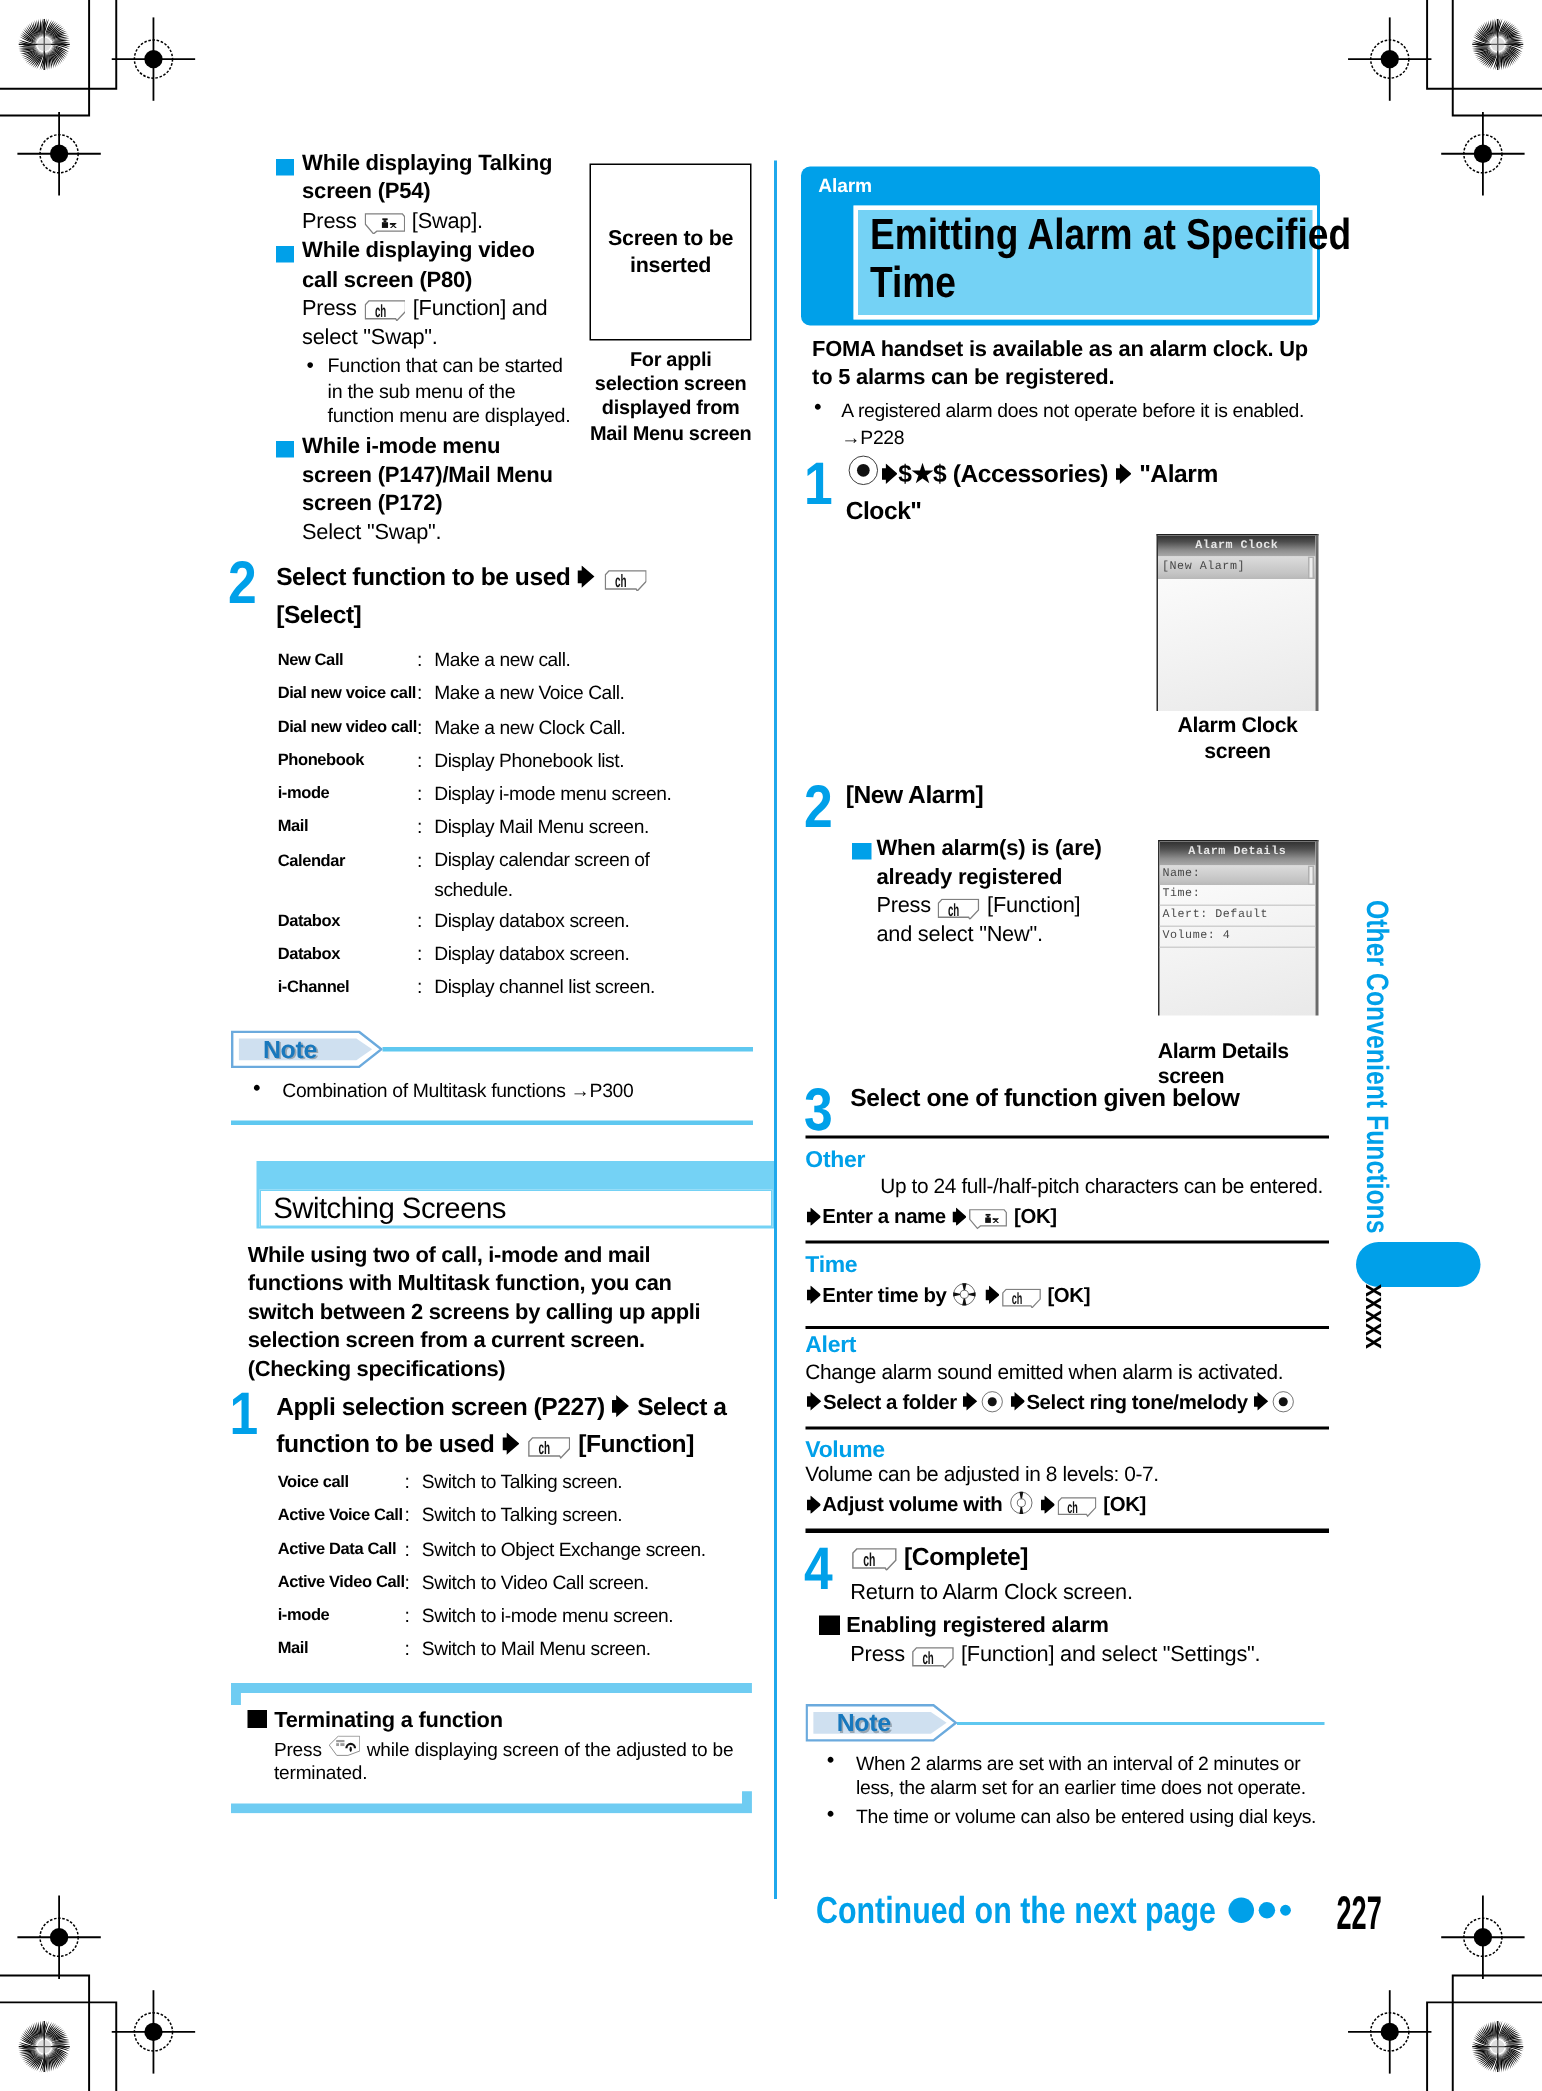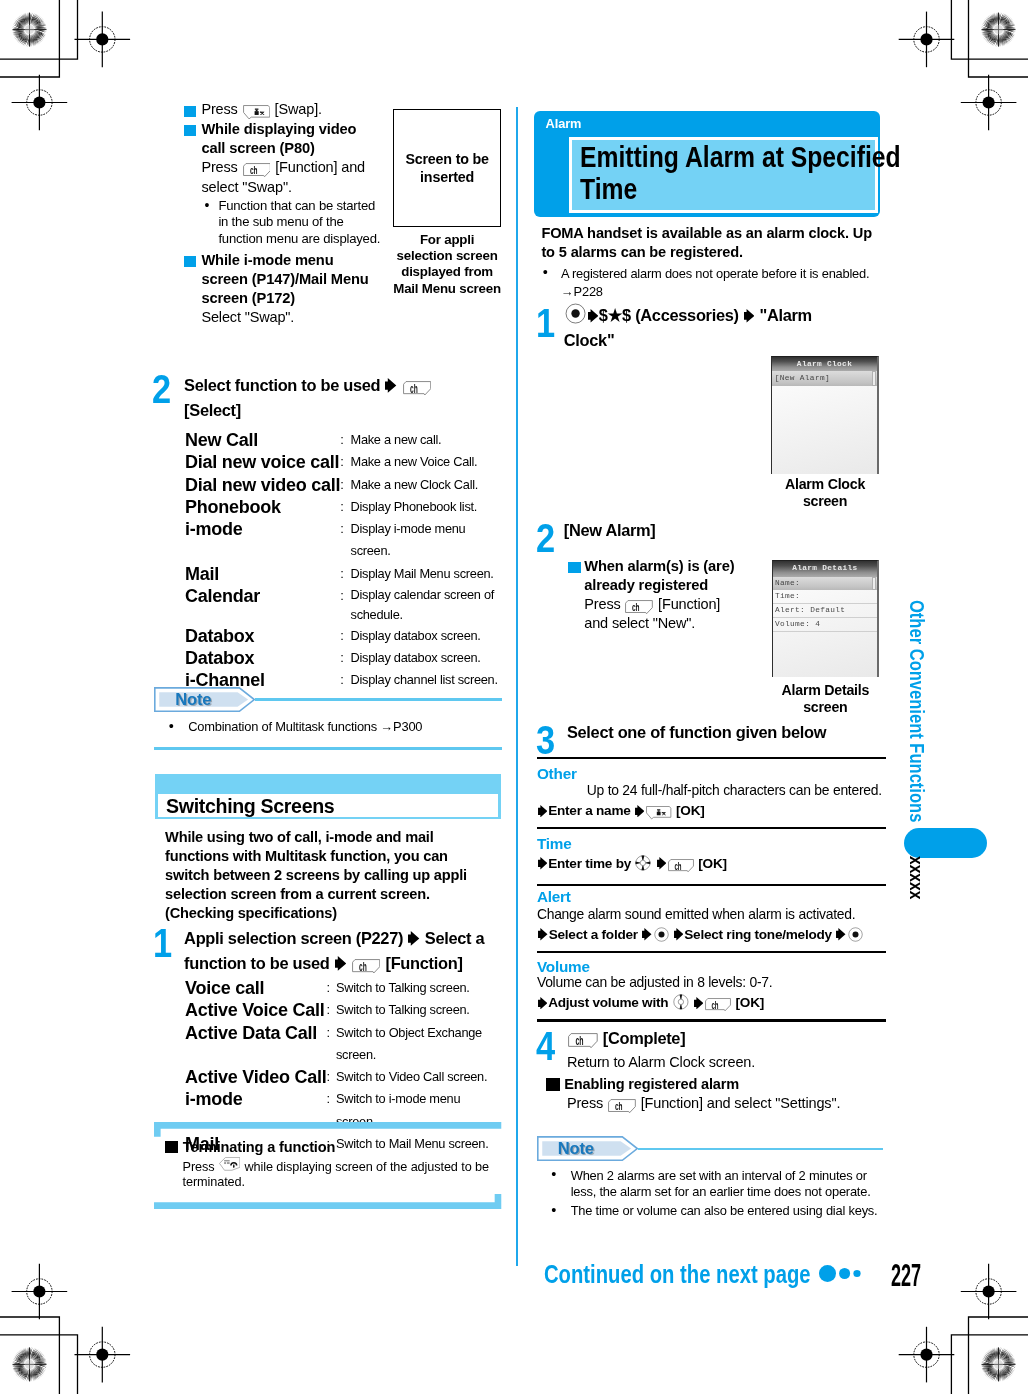--- a/index.html
+++ b/index.html
@@ -79,21 +79,21 @@
   .subbul{position:relative;padding-left:17px;width:166px;font-size:13.1px;line-height:16.5px;letter-spacing:-0.2px;margin-top:1.2px;margin-bottom:3.4px;}
   .subbul:before{content:"\2022";position:absolute;left:3px;top:-1px;font-size:14px;}
 
   .stepnum{position:absolute;font-family:"Liberation Sans",sans-serif;font-weight:bold;
            color:#00A0E9;font-size:40px;line-height:40px;letter-spacing:0;
            transform:scaleX(0.86) scaleY(1.0);transform-origin:left top;}
   .stephead{font-weight:bold;font-size:16.4px;line-height:25.4px;letter-spacing:-0.3px;}
 
   table.deftab{border-collapse:collapse;border-spacing:0;}
   table.deftab td{vertical-align:top;padding:0;}
-  td.dt-term{font-weight:bold;font-size:18px;line-height:22.25px;letter-spacing:-0.26px;white-space:nowrap;}
+  td.dt-term{font-weight:bold;font-size:11px;line-height:22.25px;letter-spacing:-0.26px;white-space:nowrap;}
   td.dt-colon{font-size:12.9px;line-height:22.25px;text-align:left;white-space:nowrap;}
   td.dt-desc{font-size:12.8px;line-height:20px;letter-spacing:-0.28px;padding-top:1.1px;}
   td.dt-desc.one{line-height:22.25px;padding-top:0;}
 
   
   .sec{}
   .sec .band{position:absolute;left:0;top:0;width:100%;height:45px;background:#74D2F5;}
   .sec .inner{position:absolute;left:1.5px;top:19.1px;right:1.5px;height:23.5px;background:#fff;
       border:1.4px solid #74D2F5;}
   .sec .t{position:absolute;left:11px;top:20.8px;font-size:19.6px;letter-spacing:-0.35px;}
@@ -298,20 +298,21 @@
       <use href="#rosette"></use>
       <line x1="-17" y1="0" x2="17" y2="0" stroke="#111" stroke-width="0.9"></line>
       <line x1="0" y1="-17" x2="0" y2="17" stroke="#111" stroke-width="0.9"></line>
       <circle cx="0" cy="0" r="4.6" fill="#b5b5b5" opacity="0.45"></circle>
     </g>
   </svg>
 <div id="leftcol">
 <div style="position:relative;width:225px;top:0.4px;">
 <div class="bul">
         <span class="sq"></span>
+        <div class="bhead">While displaying Talking screen (P54)</div>
         <div class="bbody"><span>Press</span> <svg class="key" style="width:27.3px;height:14.4px" viewBox="0 0 100 52.8" xmlns="http://www.w3.org/2000/svg">
             <path d="M 2,2 L 92.4,2 L 98,8.9 L 98,44.5 L 30.1,44.5 L 22,51 L 2,27.3 Z" fill="#fff" stroke="#808080" stroke-width="3.2" stroke-linejoin="miter"></path>
             <g fill="#111">
               <rect x="43.5" y="13" width="13" height="4.5"></rect>
               <rect x="46.5" y="17.5" width="7" height="5"></rect>
               <rect x="42.5" y="22.5" width="15" height="14"></rect>
               <path d="M62,24.5 l13,0 l0,4 l-13,0 Z"></path>
               <path d="M62,24.5 l4,0 l13,12 l-4,0 Z"></path>
               <path d="M75,24.5 l4,0 l-13,12 l-4,0 Z"></path>
             </g>
@@ -408,21 +409,21 @@
       <div style="position:absolute;left:101.1px;top:11.3px;width:246.6px;height:2.6px;background:#5FC8F0;"></div>
       <svg style="position:absolute;left:0;top:0;width:101.1px;height:25.1px" viewBox="0 0 202 50" xmlns="http://www.w3.org/2000/svg">
         <path d="M1.6,1.6 L170.5,1.6 L200.4,25 L170.5,48.4 L1.6,48.4 Z" fill="#fff" stroke="#6BAADD" stroke-width="3.2"></path>
         <path d="M7.2,7.5 L168,7.5 L192,25 L168,42.5 L7.2,42.5 Z" fill="#fff"></path>
         <path d="M10.5,10.5 L167,10.5 L188,25 L167,39.5 L10.5,39.5 Z" fill="#cfe0f0"></path>
       </svg>
       <div style="position:absolute;left:21.1px;top:2.6px;font-weight:bold;font-size:16.6px;color:#1878bd;letter-spacing:-0.2px;text-shadow:1.1px 1.1px 0 rgba(110,120,130,0.55);">Note</div>
       <div style="position:absolute;left:34px;top:32.0px;width:309.7px;font-size:12.9px;line-height:16.6px;letter-spacing:-0.22px;"><span style="position:absolute;left:-19.5px;top:-1.3px;font-size:14.5px;">•</span><span>Combination of Multitask functions →P300</span></div>
       <div style="position:absolute;left:0px;top:59.5px;width:347.7px;height:3.2px;background:#5FC8F0;"></div>
     </div>
-    <div class="abs sec" style="left:0px;top:673.9px;width:345.8px;height:45.2px;font-weight:bold;">
+    <div class="abs sec" style="left:16px;top:673.9px;width:345.8px;height:45.2px;">
       <div class="band"></div>
       <div class="inner"></div>
       <div class="t">Switching Screens</div>
     </div>
 <div class="abs" style="left:10px;top:727.7px;width:315px;font-weight:bold;font-size:14.6px;line-height:19.05px;letter-spacing:-0.2px;">While using two of call, i-mode and mail functions with Multitask function, you can switch between 2 screens by calling up appli selection screen from a current screen. (Checking specifications)</div>
 <div class="abs" style="left:0px;top:825.8px;width:345.8px;">
   <div class="stepnum" style="left:-1.8px;top:-3.3px;">1</div>
   <div class="stephead" style="margin-left:29px;width:320px;">
     <span>Appli selection screen (P227)</span> <svg class="key" style="width:11.3px;height:14.8px;vertical-align:-2px" viewBox="0 0 113 148" xmlns="http://www.w3.org/2000/svg">
           <path d="M28,0 L113,74 L28,148 L28,118 L0,118 L0,34 L28,34 Z" fill="#000"></path>
@@ -548,21 +549,21 @@
           <span style="display:block;padding-left:2.2px;color:#3a3a3a;font-size:7.8px;line-height:13.9px;letter-spacing:0.35px;opacity:0.92;">Time:</span>
         </div>
         <div style="position:absolute;left:0;top:43.0px;width:100%;height:13.9px;background:transparent;border-bottom:0.9px solid #cfcfcf;box-sizing:border-box;">
           <span style="display:block;padding-left:2.2px;color:#3a3a3a;font-size:7.8px;line-height:13.9px;letter-spacing:0.35px;opacity:0.92;">Alert: Default</span>
         </div>
         <div style="position:absolute;left:0;top:56.9px;width:100%;height:13.9px;background:transparent;border-bottom:0.9px solid #cfcfcf;box-sizing:border-box;">
           <span style="display:block;padding-left:2.2px;color:#3a3a3a;font-size:7.8px;line-height:13.9px;letter-spacing:0.35px;opacity:0.92;">Volume: 4</span>
         </div>
         <div style="position:absolute;right:1px;top:15.2px;width:3.5px;height:13.9px;background:#ededed;border:0.8px solid #b0b0b0;box-sizing:border-box;"></div>
       </div>
-      <div style="margin-top:5px;text-align:center;font-weight:bold;font-size:14.2px;line-height:17.1px;letter-spacing:-0.25px;">Alarm Details screen</div>
+      <div style="margin-top:16px;font-weight:bold;font-size:14.2px;line-height:17.1px;letter-spacing:-0.25px;">Alarm Details screen</div>
     </div>
     <div class="abs" style="left:0px;top:608.3px;width:345px;">
   <div class="stepnum" style="left:2.5px;top:0px;">3</div>
   <div class="stephead" style="margin-left:33.5px;width:305px;">Select one of function given below</div>
 </div>
     <div class="abs" style="left:3.5px;top:645.5px;width:349.3px;height:1.9px;background:#000;"></div>
     <div class="abs optname" style="left:3.5px;top:653.7px;">Other</div>
     <div class="abs" style="left:3.5px;top:671.1px;width:345px;font-size:13.9px;line-height:17.4px;letter-spacing:-0.25px;text-align:right;">Up to 24 full-/half-pitch characters can be entered.</div>
     <div class="abs flowline" style="left:3.5px;top:690.7px;width:352px;white-space:nowrap;"><svg class="key" style="width:9.5px;height:12.4px;vertical-align:-2px" viewBox="0 0 113 148" xmlns="http://www.w3.org/2000/svg">
         <path d="M28,0 L113,74 L28,148 L28,118 L0,118 L0,34 L28,34 Z" fill="#000"></path>

